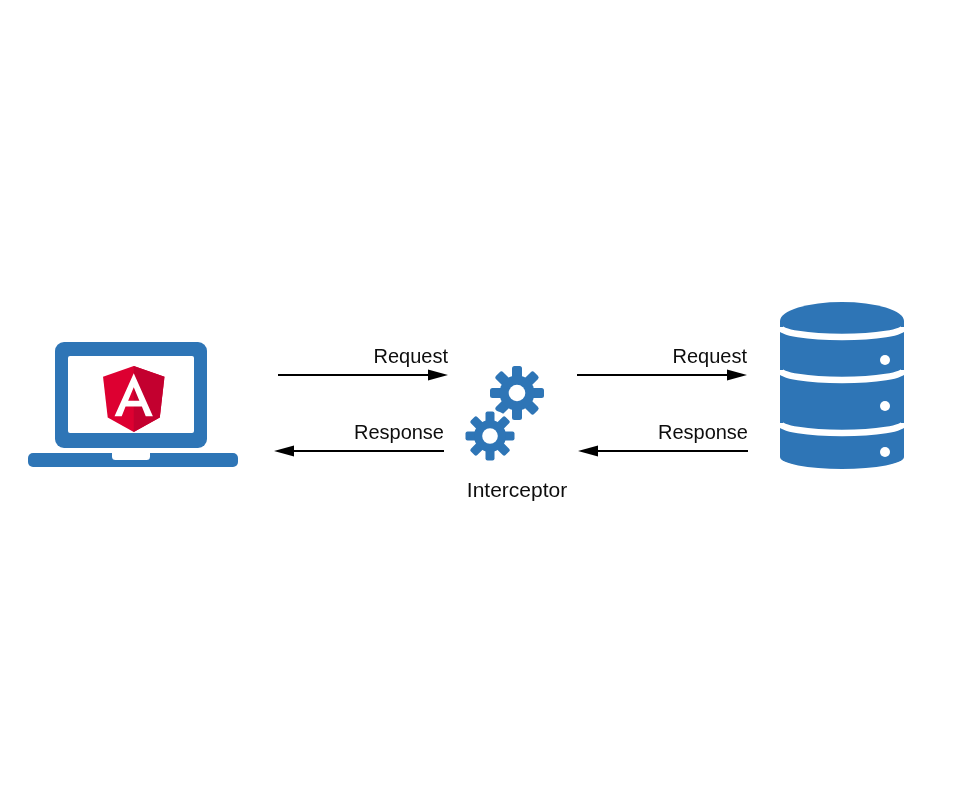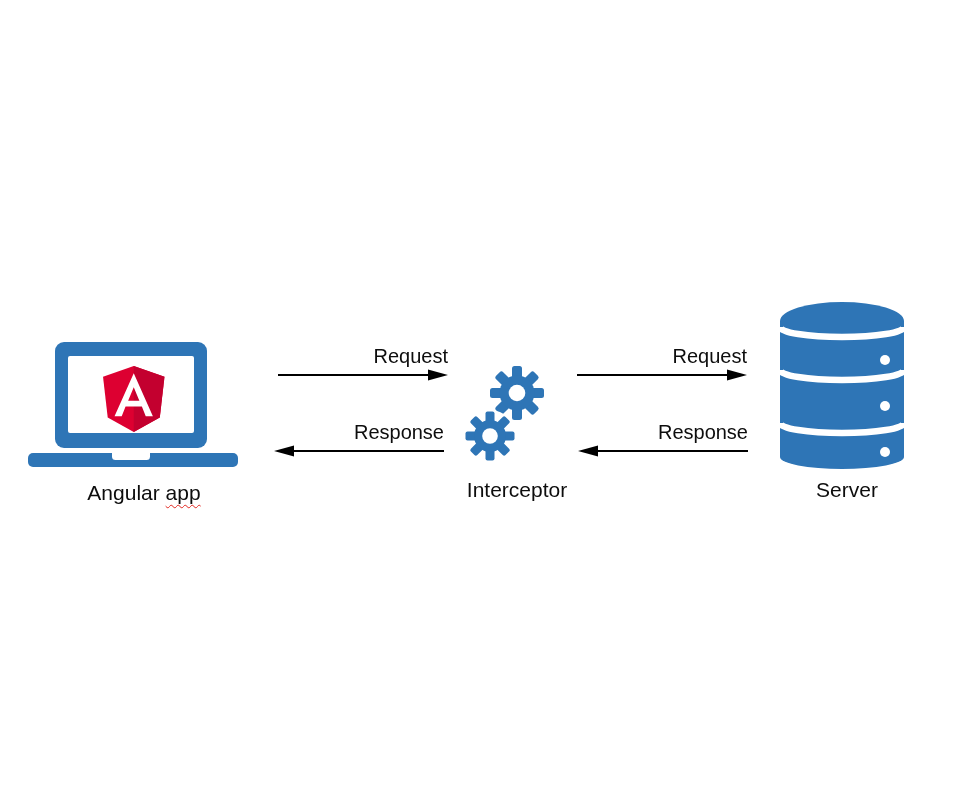--- a/index.html
+++ b/index.html
@@ -154,21 +154,17 @@
   </div>
 
   <div class="arrow-group" id="arrow-res-right">
     <div class="arrow-label">Response</div>
     <svg width="170" height="12" viewBox="0 0 170 12">
       <polygon points="20,0.5 0,6 20,11.5" class="arrow-head"></polygon>
       <line x1="18" y1="6" x2="170" y2="6" class="arrow-line"></line>
     </svg>
   </div>
 
-  <div class="caption" id="client-caption">
-    <span class="word-gap">Angular</span><span class="misspelled">app</span>
-  </div>
 
   <div class="caption" id="interceptor-caption">Interceptor</div>
 
-  <div class="caption" id="server-caption">Server</div>
 
 </div>
 
 </body></html>

